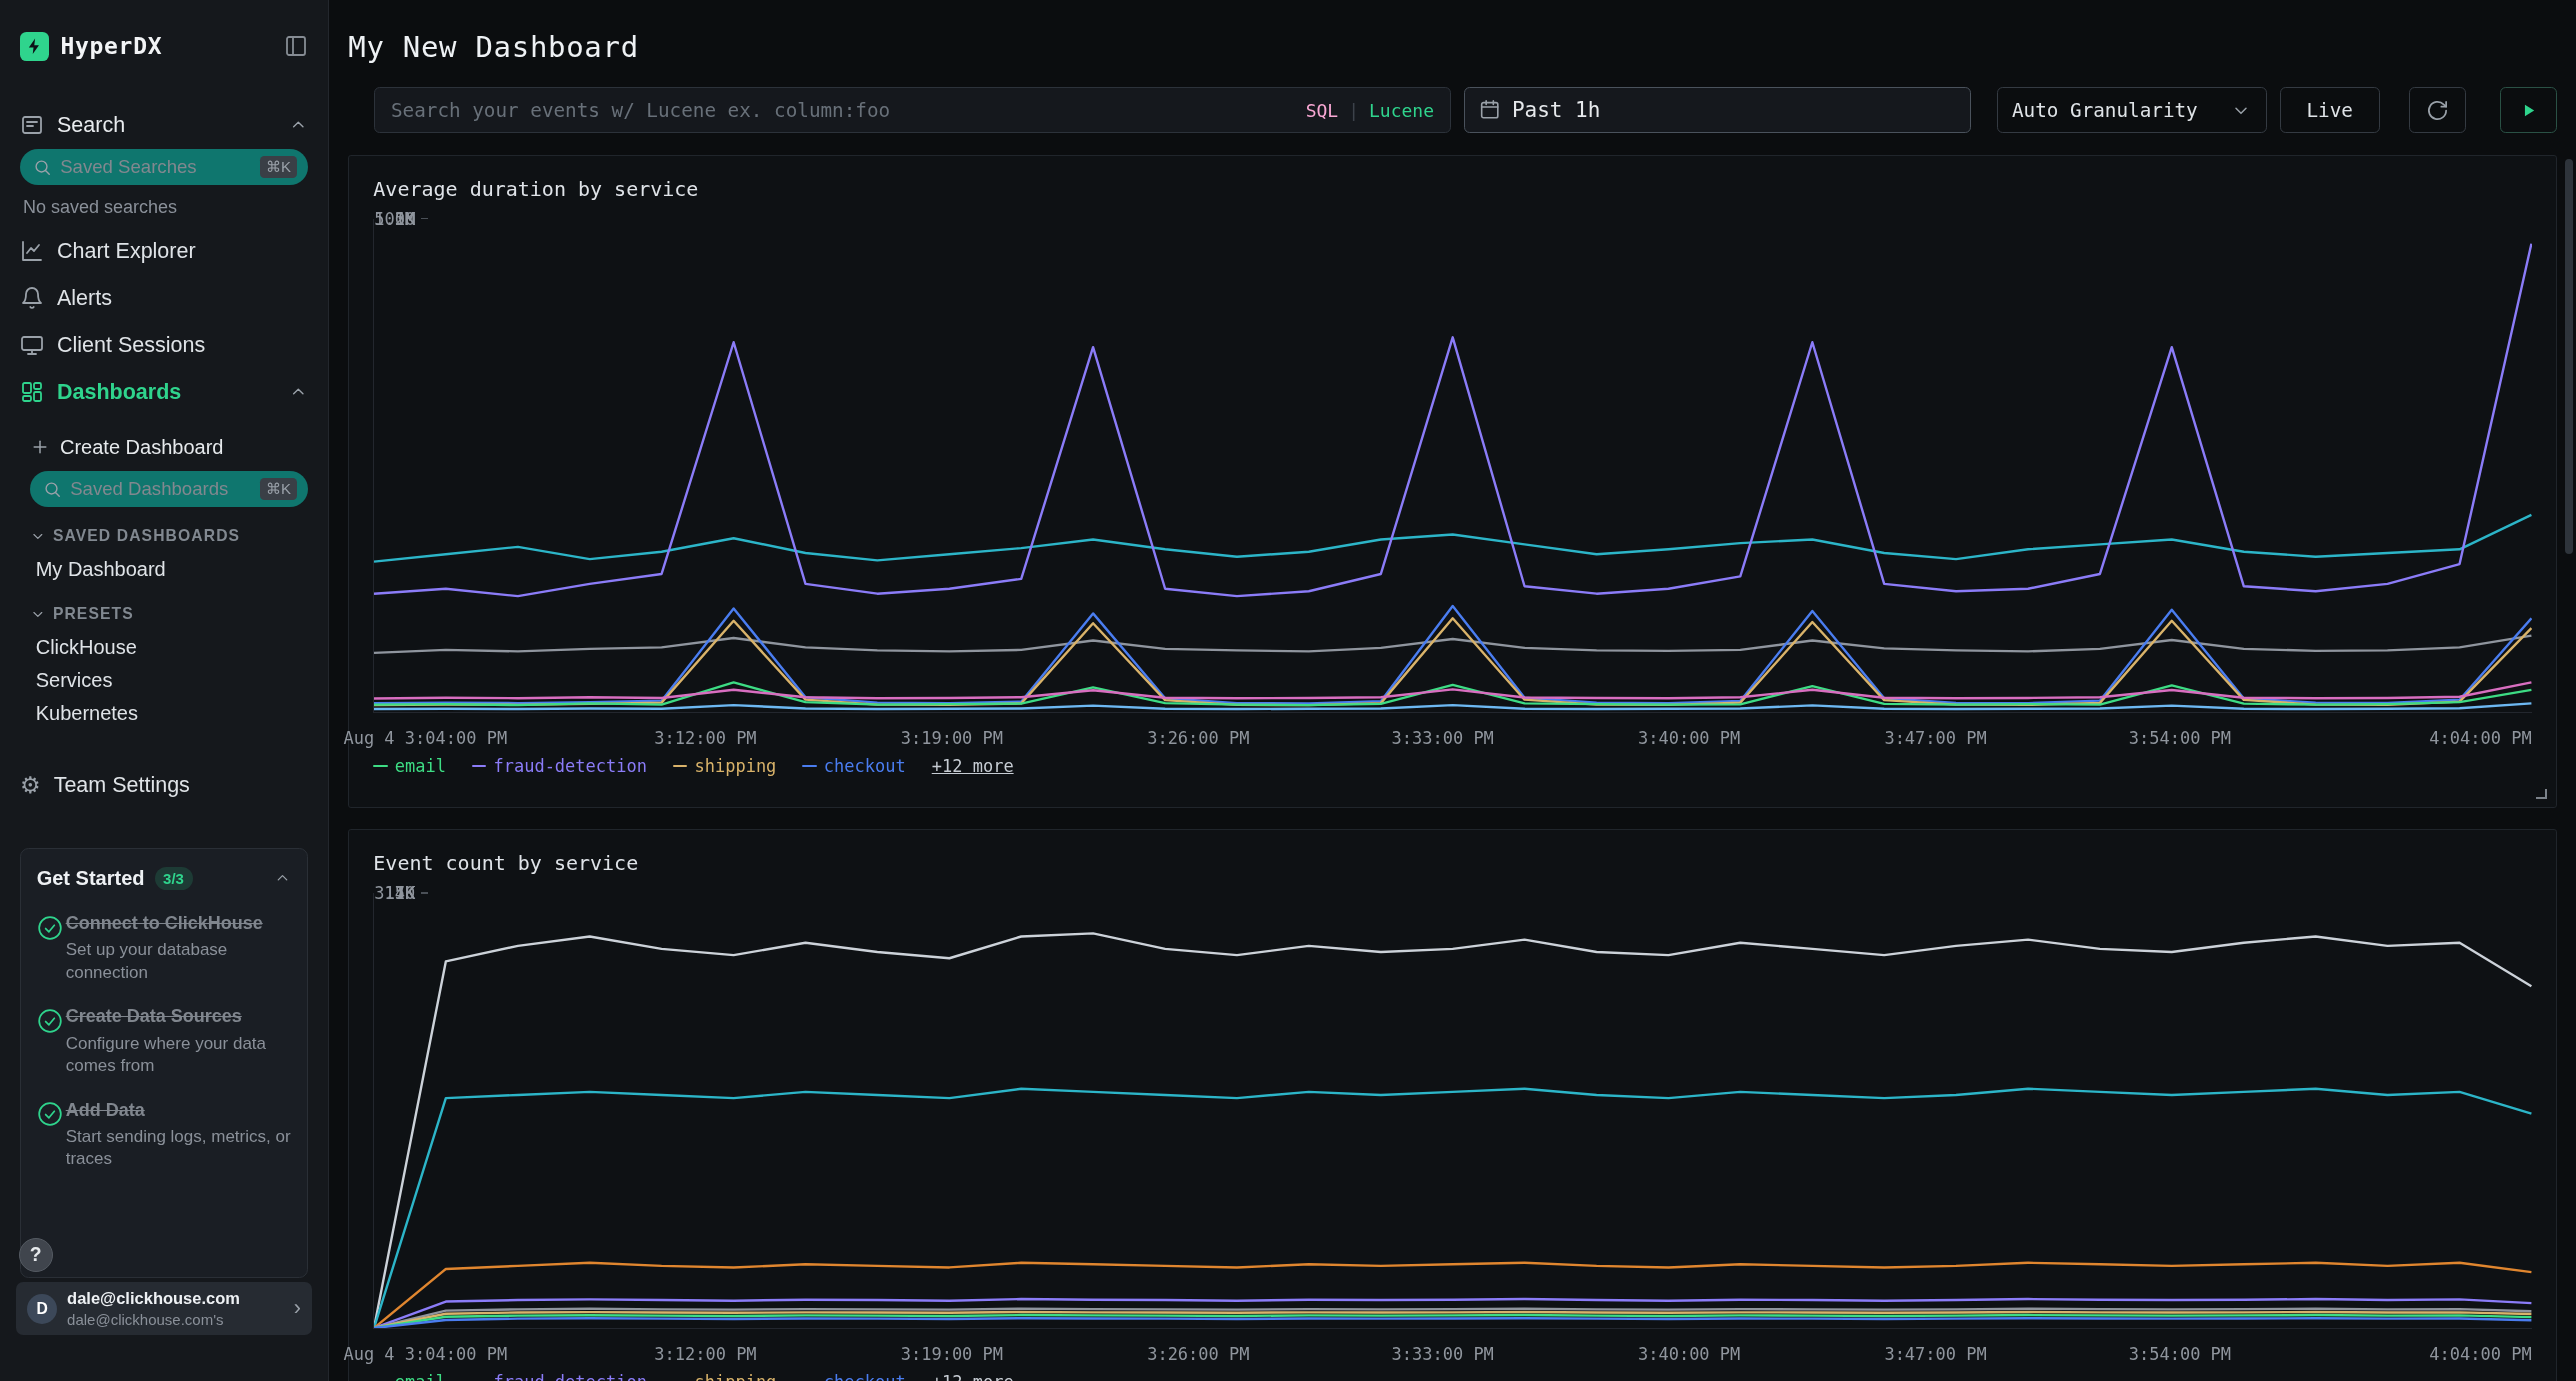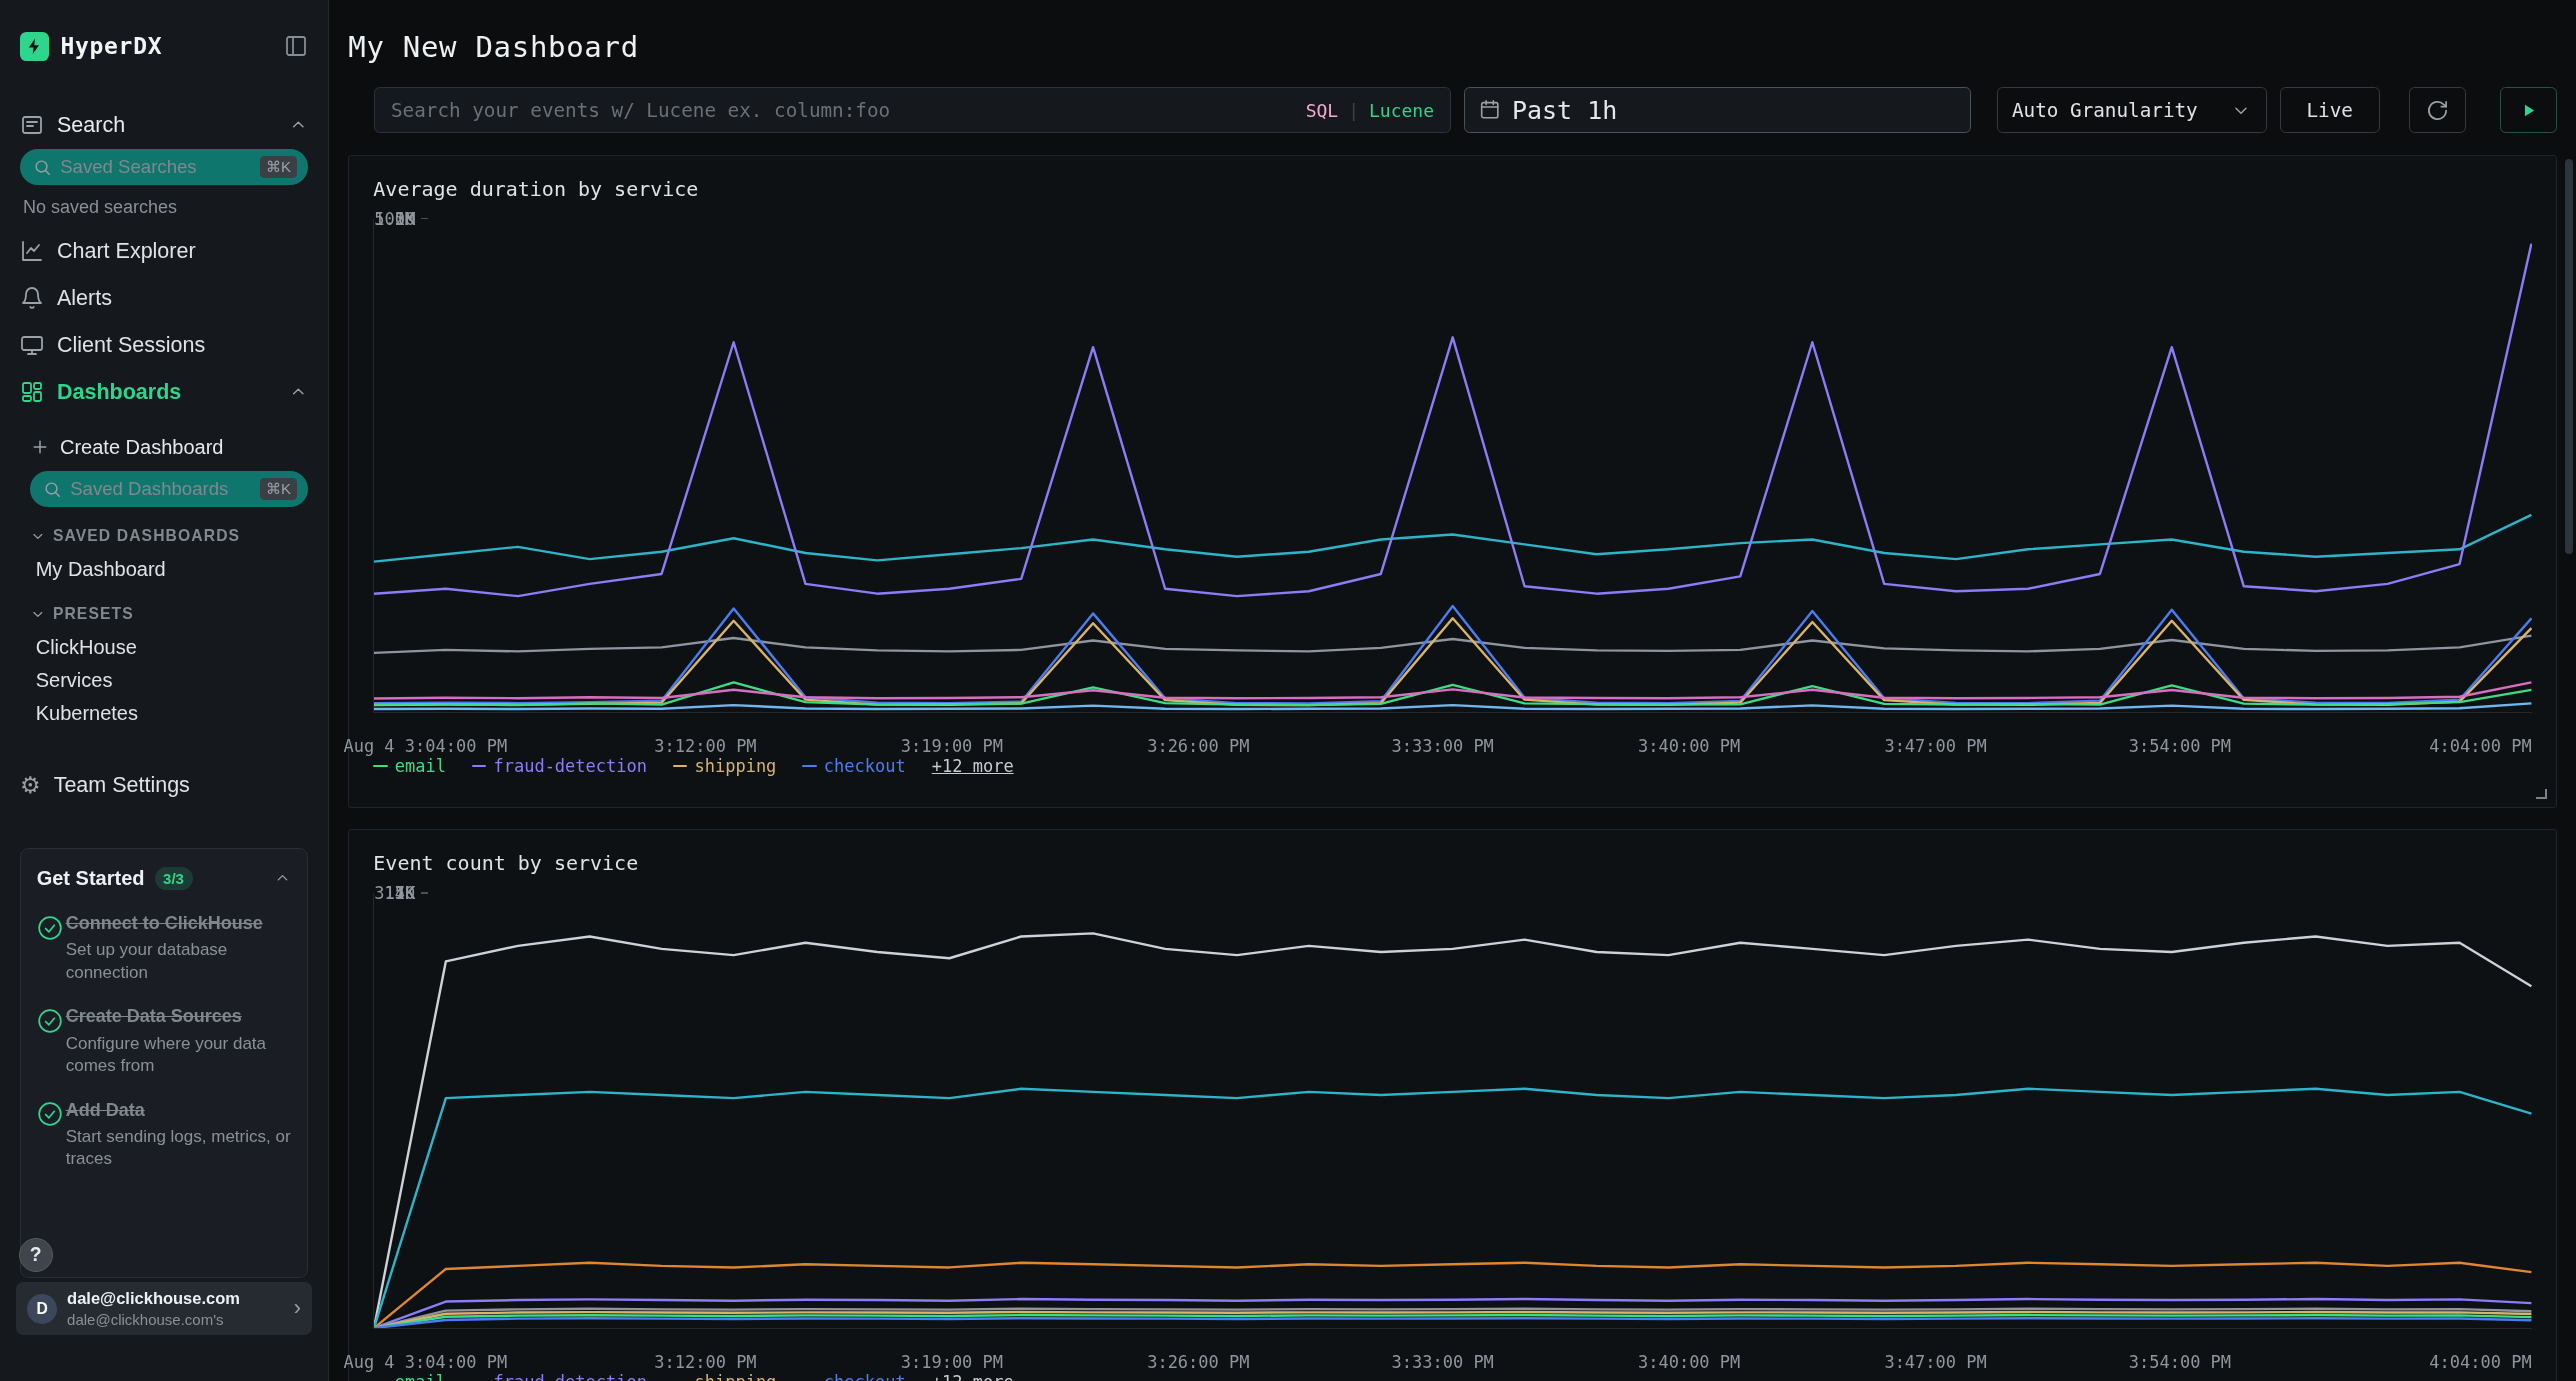--- a/index.html
+++ b/index.html
@@ -67,21 +67,21 @@
   .controls{display:flex;align-items:center;margin-top:23px;height:46px;margin-left:26px;}
   .ctl{height:46px;border-radius:5.7px;display:flex;align-items:center;}
   .searchbox{flex:1;background:#15181d;border:0.7px solid #2c323a;padding:0 15.7px;}
   .search-input{flex:1;background:transparent;border:none;outline:none;color:#dfe3e7;font-size:19.3px;min-width:0;}
   .search-input::placeholder{color:#687079;}
   .lang-toggle{display:flex;align-items:center;font-size:18px;margin-left:13px;}
   .lang-sql{color:#f9a8d4;cursor:pointer;}
   .lang-div{color:#3c424a;margin:0 10px;}
   .lang-lucene{color:#2fd48d;cursor:pointer;}
   .timebox{width:507px;background:#15181d;border:0.7px solid #4a525c;margin-left:13px;padding:0 14.3px;cursor:pointer;}
-  .timebox .label{font-size:25px;color:#e6e9ec;margin-left:11.4px;}
+  .timebox .label{font-size:21px;color:#e6e9ec;margin-left:11.4px;}
   .granularity{width:270px;border:0.7px solid #343a42;margin-left:26px;padding:0 14.3px;cursor:pointer;}
   .granularity .label{font-size:19.3px;color:#dfe3e7;}
   .granularity .chev{margin-left:auto;display:flex;}
   .btn{border:0.7px solid #343a42;border-radius:5.7px;height:46px;display:flex;align-items:center;justify-content:center;cursor:pointer;background:transparent;}
   .btn-live{width:100px;margin-left:13px;font-size:19.3px;color:#dfe3e7;}
   .btn-refresh{width:57px;margin-left:29px;}
   .btn-play{width:57px;margin-left:34px;border-color:#2a5145;}
 
   .panel{position:relative;margin-top:21.5px;background:#0e1114;border:0.7px solid #20252b;border-radius:2.9px;
     padding:20px 24px 14.3px 24px;}
@@ -91,21 +91,21 @@
   .chart-wrap{display:flex;margin-top:17px;flex-direction:column;}
   .plot-h1{height:494px;}
   .plot-h2{height:436px;}
   .yticks{width:52px;position:relative;}
   .ytick{position:absolute;right:-2.9px;transform:translateY(-50%);display:flex;align-items:center;}
   .ytick .lab{font-size:17px;color:#8f959d;font-family:"DejaVu Sans Mono",monospace;}
   .ytick .dash{width:7.2px;height:1.4px;background:#4a5057;margin-left:5.7px;}
   .plot{flex:1;position:relative;border-left:0.7px solid #23272e;border-bottom:0.7px solid #23272e;}
   .plot-svg{position:absolute;inset:0;width:100%;height:100%;}
   .xticks{position:relative;height:24px;margin-left:52px;margin-top:7.2px;}
-  .xtick{position:absolute;top:16px;font-size:17px;color:#8f959d;white-space:nowrap;font-family:"DejaVu Sans Mono",monospace;}
+  .xtick{position:absolute;top:8px;font-size:17px;color:#8f959d;white-space:nowrap;font-family:"DejaVu Sans Mono",monospace;}
   .legend{display:flex;align-items:center;margin-top:11.4px;height:21.5px;font-family:"DejaVu Sans Mono",monospace;}
   .legend-item{display:flex;align-items:center;margin-right:26px;font-size:17px;cursor:pointer;}
   .legend-dash{width:14.3px;height:2.1px;border-radius:1.4px;margin-right:7.2px;}
   .legend-more{font-size:17px;color:#c6ccd3;text-decoration:underline;cursor:pointer;}
   .resize-grip{position:absolute;right:8.6px;bottom:7.2px;width:10.7px;height:10.7px;
     border-right:2.1px solid #7b828a;border-bottom:2.1px solid #7b828a;cursor:nwse-resize;}
 
   .vscroll{position:fixed;top:0;right:1.4px;width:11.4px;height:100%;z-index:10;}
   .vthumb{position:absolute;left:1.4px;top:159px;width:8.6px;height:395px;border-radius:4.3px;background:#2e343b;cursor:pointer;}
 </style>

